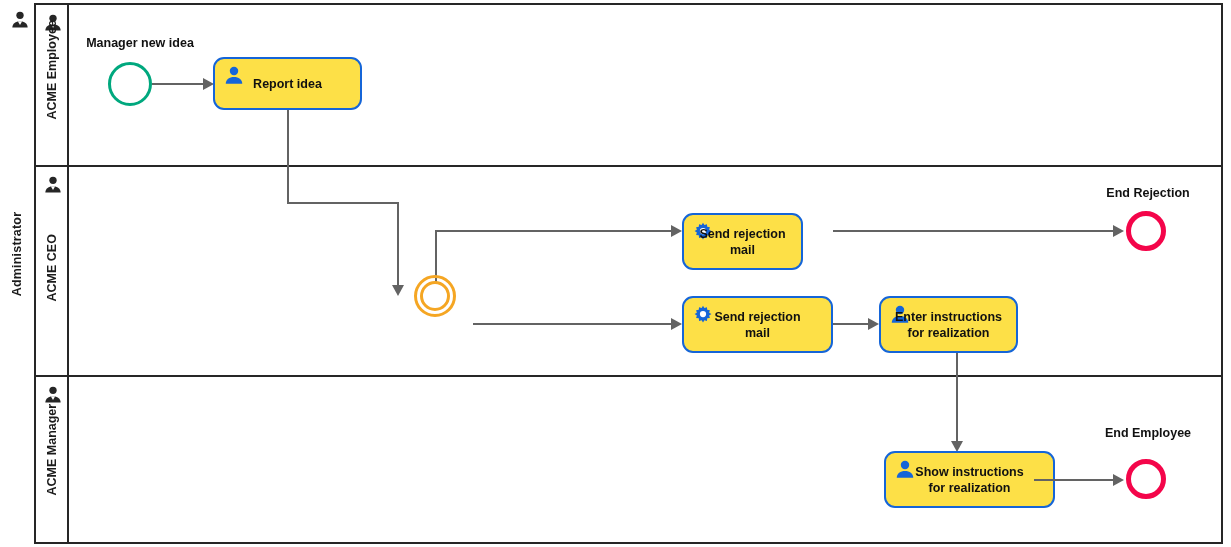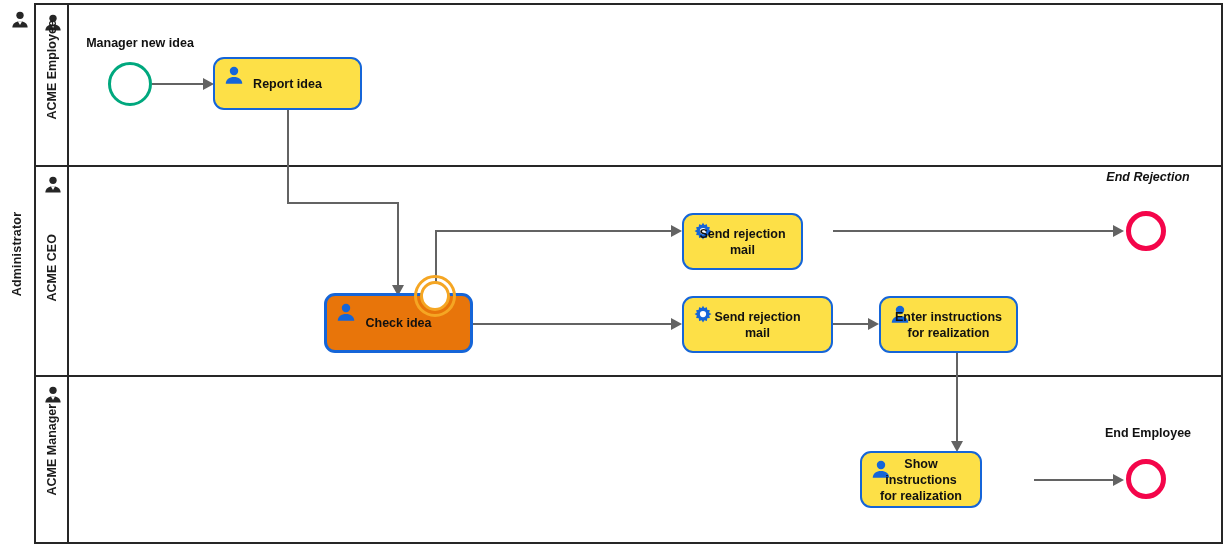--- a/index.html
+++ b/index.html
@@ -122,85 +122,78 @@
 
   <div class="flow fv" style="left:287px;top:110px;width:2px;height:93px;"></div>
   <div class="flow fh" style="left:287px;top:202px;width:112px;"></div>
   <div class="flow fv" style="left:397px;top:202px;width:2px;height:88px;"></div>
   <div class="arrow arrow-d" style="left:392px;top:285px;"></div>
 
   <div class="flow fv" style="left:435px;top:230px;width:2px;height:62px;"></div>
   <div class="flow fh" style="left:435px;top:230px;width:238px;"></div>
   <div class="arrow arrow-r" style="left:671px;top:225px;"></div>
 
-  <div class="task selected" style="left:324px;top:293px;width:149px;height:60px;">
+
+  <div class="ev-bound-outer" style="left:414px;top:275px;width:42px;height:42px;"></div>
+  <div class="ev-bound-inner" style="left:420px;top:281px;width:30px;height:30px;"></div>
+
+  <div class="task" style="left:682px;top:213px;width:121px;height:57px;">
+    <svg class="task-icon" viewBox="0 0 24 24">
+      <path fill="#1565D8" d="M12 1.8l1.5 2.5 2.8-.8.3 2.9 2.9.3-.8 2.8 2.5 1.5-2.5 1.5.8 2.8-2.9.3-.3 2.9-2.8-.8L12 20.2l-1.5-2.5-2.8.8-.3-2.9-2.9-.3.8-2.8L2.8 11l2.5-1.5-.8-2.8 2.9-.3.3-2.9 2.8.8z"></path>
+      <circle cx="12" cy="11" r="3.4" fill="#ffffff"></circle>
+    </svg>
+    <div class="task-label">
+      <span>Send rejection</span><br>
+      <span>mail</span>
+    </div>
+  </div>
+
+  <div class="flow fh" style="left:833px;top:230px;width:287px;"></div>
+  <div class="arrow arrow-r" style="left:1113px;top:225px;"></div>
+
+  <div class="ev-label" style="left:1078px;top:186px;width:140px;">End Rejection</div>
+  <div class="ev ev-end" style="left:1126px;top:211px;width:40px;height:40px;"></div>
+
+  <div class="flow fh" style="left:473px;top:323px;width:198px;"></div>
+  <div class="arrow arrow-r" style="left:671px;top:318px;"></div>
+
+  <div class="task" style="left:682px;top:296px;width:151px;height:57px;">
+    <svg class="task-icon" viewBox="0 0 24 24">
+      <path fill="#1565D8" d="M12 1.8l1.5 2.5 2.8-.8.3 2.9 2.9.3-.8 2.8 2.5 1.5-2.5 1.5.8 2.8-2.9.3-.3 2.9-2.8-.8L12 20.2l-1.5-2.5-2.8.8-.3-2.9-2.9-.3.8-2.8L2.8 11l2.5-1.5-.8-2.8 2.9-.3.3-2.9 2.8.8z"></path>
+      <circle cx="12" cy="11" r="3.4" fill="#ffffff"></circle>
+    </svg>
+    <div class="task-label">
+      <span>Send rejection</span><br>
+      <span>mail</span>
+    </div>
+  </div>
+
+  <div class="flow fh" style="left:833px;top:323px;width:37px;"></div>
+  <div class="arrow arrow-r" style="left:868px;top:318px;"></div>
+
+  <div class="task" style="left:879px;top:296px;width:139px;height:57px;">
     <svg class="task-icon" viewBox="0 0 24 24">
       <circle cx="12" cy="6.6" r="4.6" fill="#1565D8"></circle>
       <path d="M3 20.5c0-4.6 4-7.4 9-7.4s9 2.8 9 7.4z" fill="#1565D8"></path>
     </svg>
-    <div class="task-label">Check idea</div>
-  </div>
-
-  <div class="ev-bound-outer" style="left:414px;top:275px;width:42px;height:42px;"></div>
-  <div class="ev-bound-inner" style="left:420px;top:281px;width:30px;height:30px;"></div>
-
-  <div class="task" style="left:682px;top:213px;width:121px;height:57px;">
-    <svg class="task-icon" viewBox="0 0 24 24">
-      <path fill="#1565D8" d="M12 1.8l1.5 2.5 2.8-.8.3 2.9 2.9.3-.8 2.8 2.5 1.5-2.5 1.5.8 2.8-2.9.3-.3 2.9-2.8-.8L12 20.2l-1.5-2.5-2.8.8-.3-2.9-2.9-.3.8-2.8L2.8 11l2.5-1.5-.8-2.8 2.9-.3.3-2.9 2.8.8z"></path>
-      <circle cx="12" cy="11" r="3.4" fill="#ffffff"></circle>
-    </svg>
-    <div class="task-label">
-      <span>Send rejection</span><br>
-      <span>mail</span>
-    </div>
-  </div>
-
-  <div class="flow fh" style="left:833px;top:230px;width:287px;"></div>
-  <div class="arrow arrow-r" style="left:1113px;top:225px;"></div>
-
-  <div class="ev-label" style="left:1078px;top:170px;width:140px;font-style:italic;">End Rejection</div>
-  <div class="ev ev-end" style="left:1126px;top:211px;width:40px;height:40px;"></div>
-
-  <div class="flow fh" style="left:473px;top:323px;width:198px;"></div>
-  <div class="arrow arrow-r" style="left:671px;top:318px;"></div>
-
-  <div class="task" style="left:682px;top:296px;width:151px;height:57px;">
-    <svg class="task-icon" viewBox="0 0 24 24">
-      <path fill="#1565D8" d="M12 1.8l1.5 2.5 2.8-.8.3 2.9 2.9.3-.8 2.8 2.5 1.5-2.5 1.5.8 2.8-2.9.3-.3 2.9-2.8-.8L12 20.2l-1.5-2.5-2.8.8-.3-2.9-2.9-.3.8-2.8L2.8 11l2.5-1.5-.8-2.8 2.9-.3.3-2.9 2.8.8z"></path>
-      <circle cx="12" cy="11" r="3.4" fill="#ffffff"></circle>
-    </svg>
-    <div class="task-label">
-      <span>Send rejection</span><br>
-      <span>mail</span>
-    </div>
-  </div>
-
-  <div class="flow fh" style="left:833px;top:323px;width:37px;"></div>
-  <div class="arrow arrow-r" style="left:868px;top:318px;"></div>
-
-  <div class="task" style="left:879px;top:296px;width:139px;height:57px;">
+    <div class="task-label">
+      <span>Enter instructions</span><br>
+      <span>for realization</span>
+    </div>
+  </div>
+
+  <div class="flow fv" style="left:956px;top:353px;width:2px;height:95px;"></div>
+  <div class="arrow arrow-d" style="left:951px;top:441px;"></div>
+
+  <div class="task" style="left:884px;top:451px;width:171px;height:57px;">
     <svg class="task-icon" viewBox="0 0 24 24">
       <circle cx="12" cy="6.6" r="4.6" fill="#1565D8"></circle>
       <path d="M3 20.5c0-4.6 4-7.4 9-7.4s9 2.8 9 7.4z" fill="#1565D8"></path>
     </svg>
     <div class="task-label">
-      <span>Enter instructions</span><br>
-      <span>for realization</span>
-    </div>
-  </div>
-
-  <div class="flow fv" style="left:956px;top:353px;width:2px;height:95px;"></div>
-  <div class="arrow arrow-d" style="left:951px;top:441px;"></div>
-
-  <div class="task" style="left:860px;top:451px;width:122px;height:57px;">
-    <svg class="task-icon" viewBox="0 0 24 24">
-      <circle cx="12" cy="6.6" r="4.6" fill="#1565D8"></circle>
-      <path d="M3 20.5c0-4.6 4-7.4 9-7.4s9 2.8 9 7.4z" fill="#1565D8"></path>
-    </svg>
-    <div class="task-label">
       <span>Show instructions</span><br>
       <span>for realization</span>
     </div>
   </div>
 
   <div class="flow fh" style="left:1034px;top:479px;width:86px;"></div>
   <div class="arrow arrow-r" style="left:1113px;top:474px;"></div>
 
   <div class="ev-label" style="left:1078px;top:426px;width:140px;">End Employee</div>
   <div class="ev ev-end" style="left:1126px;top:459px;width:40px;height:40px;"></div>

